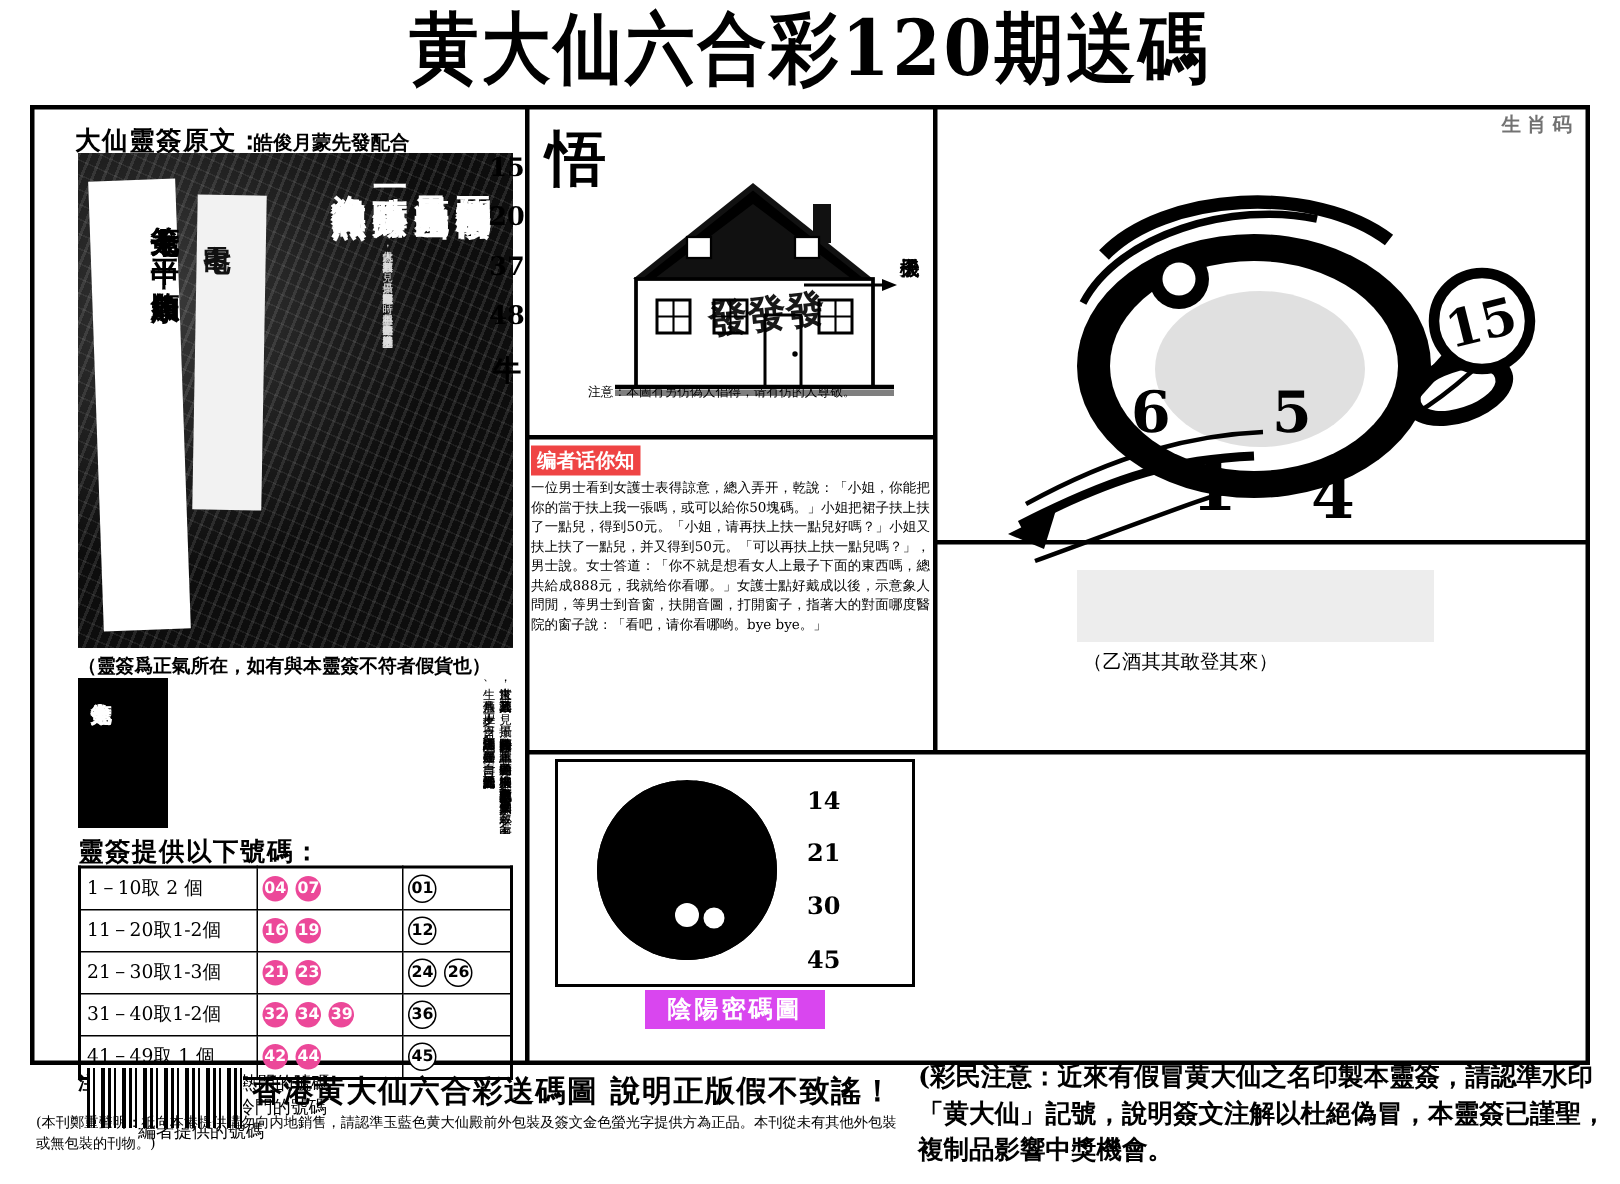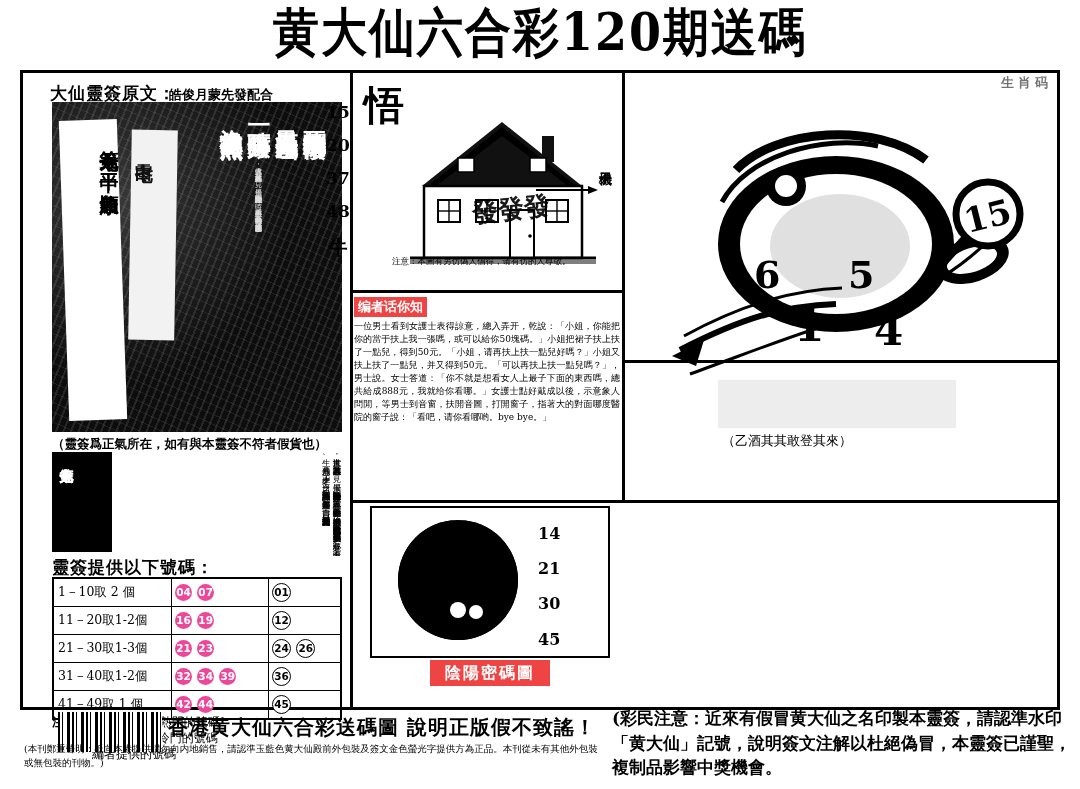--- a/index.html
+++ b/index.html
@@ -101,21 +101,21 @@
   .med-h{display:inline-block;background:#ef4444;color:#fff;font-weight:bold;font-size:13px;
          padding:1px 4px;font-family:"DejaVu Serif",serif;}
   .med-b{margin-top:3px;font-size:9px;line-height:1.45;text-align:justify;
          font-family:"DejaVu Serif",serif;max-height:176px;overflow:hidden;}
 
   
   .yy{position:absolute;left:370px;top:506px;width:236px;height:148px;border:2px solid #000;}
   .taiji{position:absolute;left:22px;top:8px;width:128px;height:128px;}
   .yy-nums{position:absolute;right:14px;top:8px;width:56px;text-align:left;
            font-family:"DejaVu Serif",serif;font-size:16px;font-weight:bold;line-height:2.2;}
-  .yy-cap{position:absolute;left:430px;top:660px;width:120px;height:26px;background:#ef4444;color:#fff;
+  .yy-cap{position:absolute;left:430px;top:660px;width:120px;height:26px;background:#d946ef;color:#fff;
           display:flex;align-items:center;justify-content:center;font-weight:bold;font-size:16px;
           letter-spacing:2px;font-family:"DejaVu Serif",serif;}
 
   
   .rp{position:absolute;left:626px;top:74px;width:432px;height:424px;overflow:hidden;}
   .rp-topright{position:absolute;right:6px;top:0px;font-family:"DejaVu Serif",serif;font-size:13px;
                font-weight:bold;letter-spacing:4px;opacity:.55;}
   .rnum{position:absolute;font-family:"DejaVu Serif",serif;font-weight:bold;}
   .n6{left:128px;top:178px;font-size:38px;}
   .n5{left:222px;top:178px;font-size:38px;}

